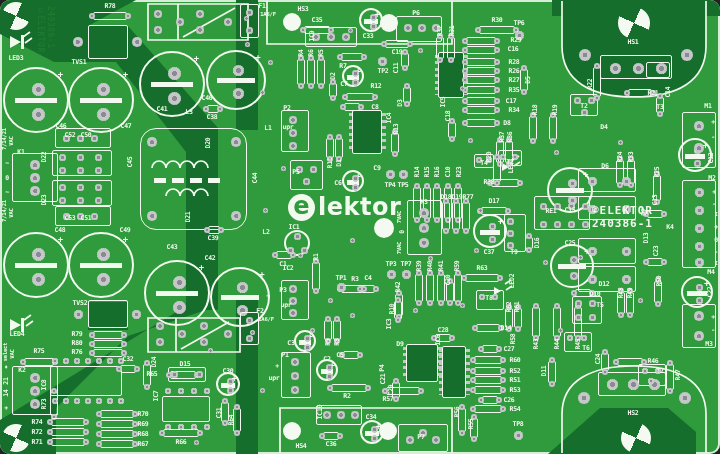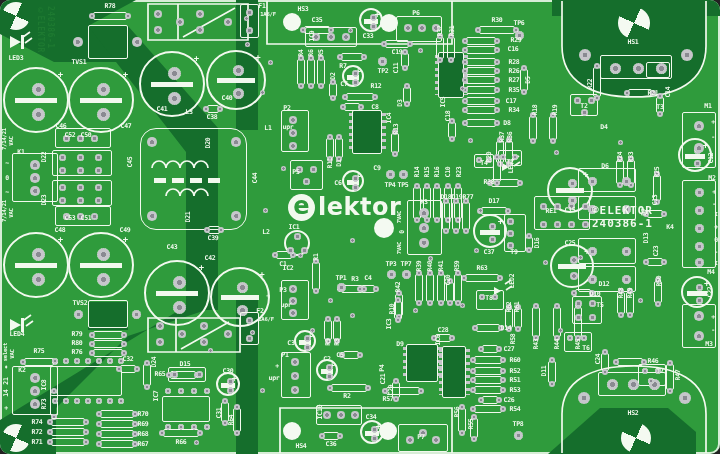--- a/index.html
+++ b/index.html
@@ -564,21 +564,21 @@
       <div class="hole p" style="left: 283px; top: 422px; width: 18px; height: 18px;"></div>
       <div class="hole p" style="left: 379px; top: 422px; width: 18px; height: 18px;"></div>
     </div>
   <div id="labels">
       <div class="lbl" style="left: 110px; top: 6px;">R78</div>
       <div class="lbl" style="left: 16px; top: 58px;">LED3</div>
       <div class="lbl" style="left: 79px; top: 62px;">TVS1</div>
       <div class="lbl" style="left: 61px; top: 126px;">C46</div>
       <div class="lbl" style="left: 126px; top: 126px;">C47</div>
       <div class="lbl" style="left: 162px; top: 109px;">C41</div>
-      <div class="lbl" style="left: 227px; top: 98px;">C40</div>
+      <div class="lbl" style="left: 207px; top: 98px;">C40</div>
       <div class="lbl" style="left: 212px; top: 117px;">C38</div>
       <div class="lbl" style="left: 189px; top: 112px;">L3</div>
       <div class="lbl" style="left: 70px; top: 135px;">C52</div>
       <div class="lbl" style="left: 86px; top: 135px;">C50</div>
       <div class="lbl v" style="left: 208px; top: 143px;">D20</div>
       <div class="lbl" style="left: 21px; top: 152px;">K1</div>
       <div class="lbl" style="left: 7px; top: 163px;">~</div>
       <div class="lbl" style="left: 7px; top: 178px;">0</div>
       <div class="lbl" style="left: 7px; top: 192px;">~</div>
       <div class="lbl v s" style="left: 4px; top: 139px;">7/14/21</div>
@@ -792,21 +792,21 @@
       <div class="lbl v s" style="left: 12px; top: 354px;">VAC</div>
       <div class="lbl s" style="left: 6px; top: 367px;">♦</div>
       <div class="lbl" style="left: 22px; top: 370px;">K2</div>
       <div class="lbl v" style="left: 6px; top: 381px;">21</div>
       <div class="lbl v" style="left: 6px; top: 393px;">14</div>
       <div class="lbl" style="left: 6px; top: 408px;">+</div>
       <div class="lbl v" style="left: 44px; top: 385px;">IC8</div>
       <div class="lbl v" style="left: 44px; top: 404px;">R73</div>
       <div class="lbl" style="left: 128px; top: 359px;">C32</div>
       <div class="lbl v" style="left: 154px; top: 362px;">D24</div>
-      <div class="lbl" style="left: 160px; top: 374px;">R65</div>
+      <div class="lbl" style="left: 152px; top: 374px;">R65</div>
       <div class="lbl" style="left: 185px; top: 364px;">D15</div>
       <div class="lbl" style="left: 228px; top: 371px;">C30</div>
       <div class="lbl v" style="left: 156px; top: 396px;">IC7</div>
       <div class="lbl v" style="left: 219px; top: 413px;">C31</div>
       <div class="lbl v" style="left: 231px; top: 420px;">R64</div>
       <div class="lbl" style="left: 181px; top: 442px;">R66</div>
       <div class="lbl" style="left: 143px; top: 414px;">R70</div>
       <div class="lbl" style="left: 143px; top: 424px;">R69</div>
       <div class="lbl" style="left: 143px; top: 434px;">R68</div>
       <div class="lbl" style="left: 143px; top: 444px;">R67</div>

